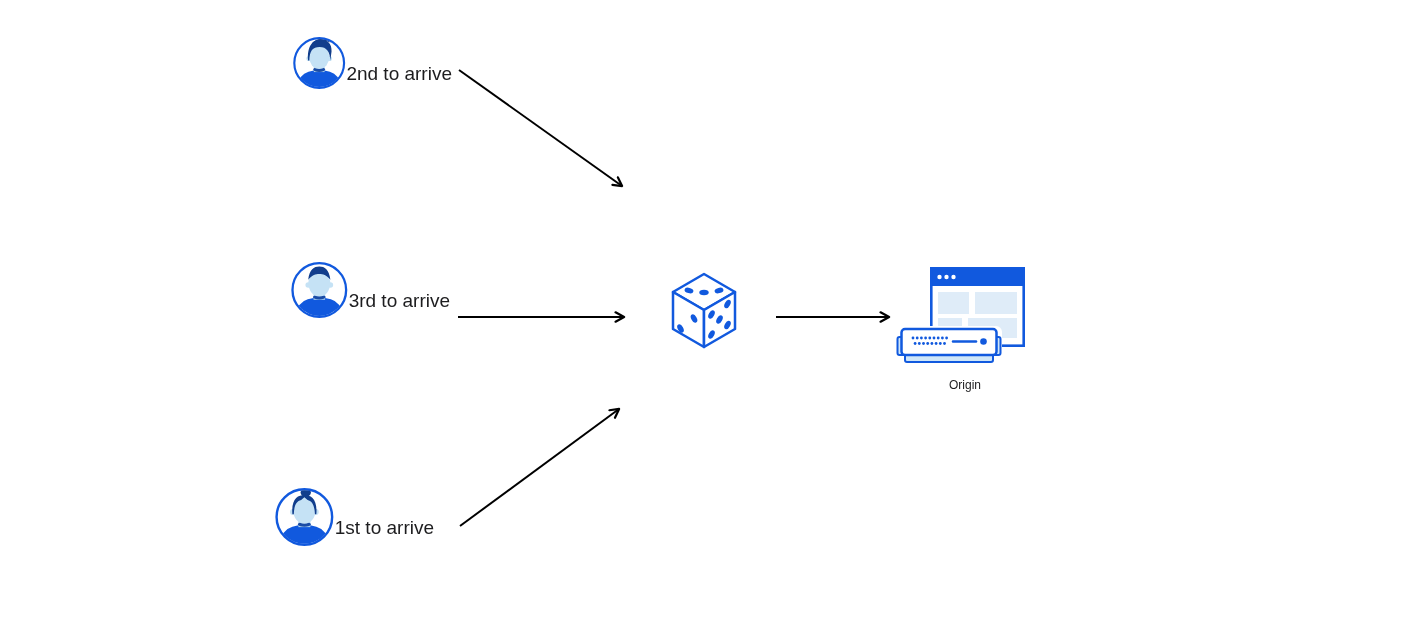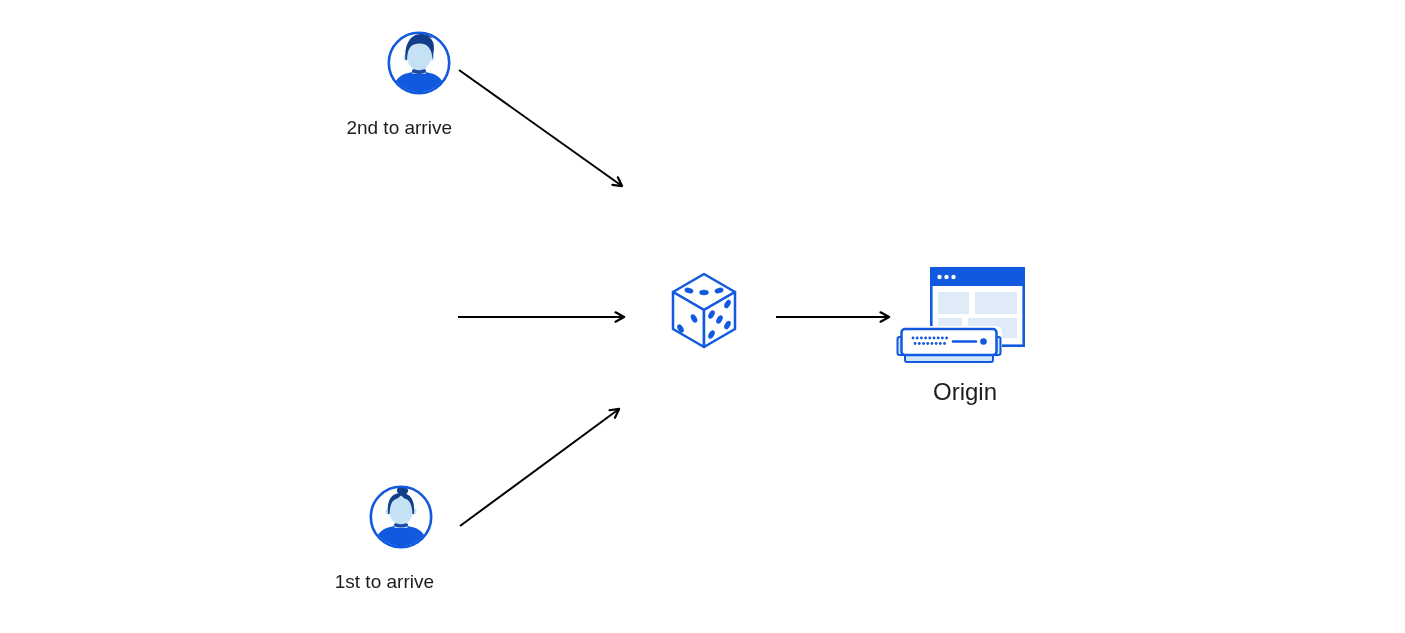--- a/index.html
+++ b/index.html
@@ -1,32 +1,32 @@
 <!DOCTYPE html>
 <html style="--background: #ffffff; --primary-blue: #1159DE; --dark-navy: #123E8C; --light-face: #C5E2F5; --neck-shade: #AFD4EF; --chin-shadow: #1A4CA6; --pane-blue: #DFECF8; --server-trim: #CFE6F8; --arrow-black: #000000; --text: #1d1d1f;"><head>
 <meta charset="utf-8">
 <style>
   html,body{margin:0;padding:0;background:#fff;}
   .canvas{
     position:relative;width:1405px;height:633px;overflow:hidden;
     background:var(--background,#fff);
     font-family:"Liberation Sans",sans-serif;
   }
-  .client{position:absolute;width:160px;display:flex;flex-direction:column;align-items:flex-end;}
+  .client{position:absolute;width:160px;display:flex;flex-direction:row;align-items:center;}
   .client-1{left:292px;top:30px;}
   .client-2{left:290px;top:257px;}
   .client-3{left:274px;top:484px;}
   .client .label{margin-top:21px;font-size:19px;color:var(--text,#1d1d1f);white-space:nowrap;}
   .avatar{width:66px;height:66px;display:block;}
   .dice{position:absolute;left:668px;top:271px;width:72px;height:80px;}
   .origin-group{position:absolute;left:896px;top:267px;width:140px;}
   .win{position:absolute;left:34px;top:0;width:95px;height:80px;}
   .srv{position:absolute;left:0;top:59px;width:106px;height:42px;}
   .origin-label{position:absolute;left:1px;top:111px;width:136px;text-align:center;
-    font-size:24px;color:var(--text,#1d1d1f);}
+    font-size:12px;color:var(--text,#1d1d1f);}
   .arrows{position:absolute;left:0;top:0;width:1405px;height:633px;pointer-events:none;}
   
   .fw{fill:#fff;}
   .fb{fill:var(--primary-blue,#1159DE);}
   .fn{fill:var(--dark-navy,#123E8C);}
   .ff{fill:var(--light-face,#C5E2F5);}
   .fneck{fill:var(--neck-shade,#AFD4EF);}
   .fshadow{fill:var(--chin-shadow,#1A4CA6);}
   .fp{fill:var(--pane-blue,#DFECF8);}
   .ft{fill:var(--server-trim,#CFE6F8);}
@@ -67,20 +67,41 @@
         <circle class="ff" cx="45.5" cy="27.5" r="3.1"></circle>
         <ellipse class="ff" cx="33" cy="25.5" rx="12.3" ry="14.8"></ellipse>
         <path class="fn" d="M19.5,30 C18,12 26,4.5 34,4.5 C43,4.5 48.5,9.5 48,19 L46.5,30
                  C46,19 42,13.5 33.5,13.5 C25,13.5 21.5,18 21,30 Z"></path>
         <path class="fn" d="M24,10 C28,2.5 42,2 47,8.5 C42,5.5 31,5.5 24,10 Z"></path>
       </g>
     </svg>
     <div class="label">2nd to arrive</div>
   </div>
 
+  <div class="client client-2">
+    <svg class="avatar" viewBox="0 0 66 66">
+      <defs>
+          <clipPath id="c2">
+            <circle cx="33" cy="33" r="29.2"></circle>
+          </clipPath>
+        </defs>
+      <circle class="fw sb" cx="33" cy="33" r="30.2" stroke-width="2.6"></circle>
+      <g clip-path="url(#c2)">
+        <path class="fb" d="M5,66 Q7.5,47 20,43.5 Q26.5,41.5 33,41.5 Q39.5,41.5 46,43.5 Q58.5,47 61,66 Z"></path>
+        <rect class="fneck" x="26.5" y="30" width="13" height="14"></rect>
+        <ellipse class="fshadow" cx="33" cy="41" rx="7.2" ry="2.6"></ellipse>
+        <circle class="ff" cx="20.5" cy="27.5" r="3.1"></circle>
+        <circle class="ff" cx="45.5" cy="27.5" r="3.1"></circle>
+        <ellipse class="ff" cx="33" cy="25.5" rx="12.3" ry="14.8"></ellipse>
+        <path class="fn" d="M20.5,21.5 C22,9.5 27,6.5 33,6.5 C39,6.5 44,9.5 45.5,21.5
+                 C40.5,16 37.5,15 33,15 C28.5,15 25.5,16 20.5,21.5 Z"></path>
+      </g>
+    </svg>
+    <div class="label">3rd to arrive</div>
+  </div>
 
   <div class="client client-3">
     <svg class="avatar" viewBox="0 0 66 66">
       <defs>
           <clipPath id="c3">
             <circle cx="33" cy="33" r="29.2"></circle>
           </clipPath>
         </defs>
       <circle class="fw sb" cx="33" cy="33" r="30.2" stroke-width="2.6"></circle>
       <g clip-path="url(#c3)">

